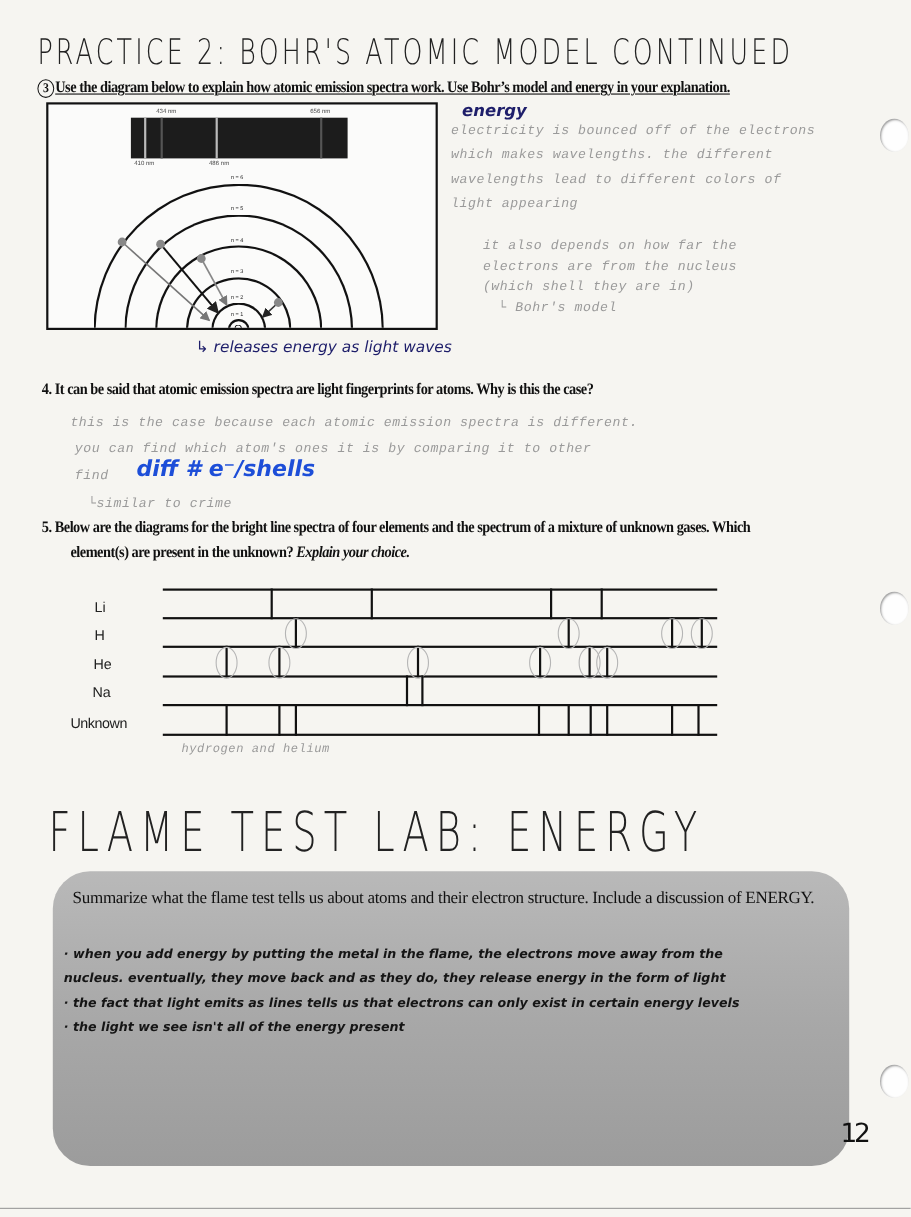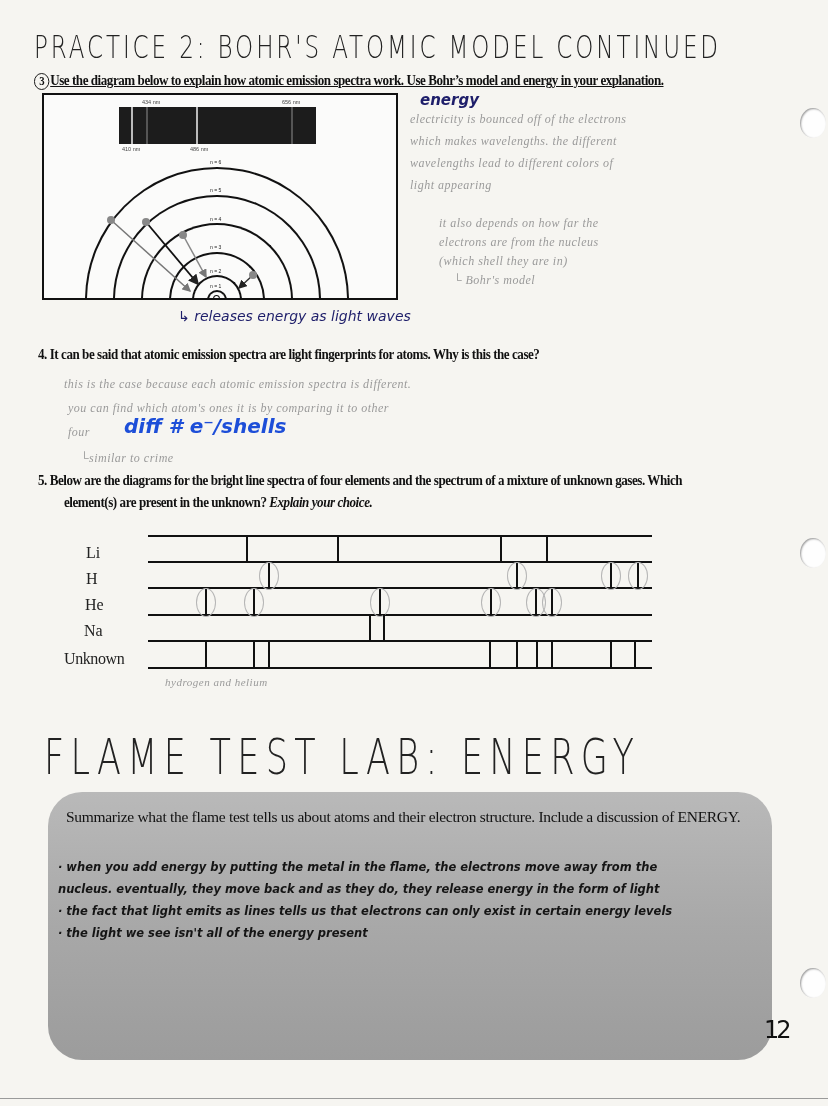--- a/index.html
+++ b/index.html
@@ -11,31 +11,31 @@
   }
   .abs { position:absolute; }
   .title {
     font-family:"DejaVu Sans", sans-serif;
     font-weight:300; letter-spacing:4px; transform:scaleX(0.72); transform-origin:left top;
     color:#222; white-space:nowrap;
   }
   .title1 { left:34px; top:28px; font-size:32px; }
   .title2 { left:44px; top:728px; font-size:50px; letter-spacing:9px; transform:scaleX(0.70);}
   .q { font-size:14.5px; font-weight:bold; letter-spacing:-0.5px; color:#111; white-space:nowrap; transform:scaleX(0.9); transform-origin:left top; }
-  .hand { font-family:Liberation Serif, serif; font-style:italic; color:#9a9a9a; font-size:12px; white-space:nowrap; letter-spacing:0.5px; }
+  .hand { font-family:Liberation Mono, monospace; font-style:italic; color:#9a9a9a; font-size:12px; white-space:nowrap; letter-spacing:0.5px; }
   .ink { color:#1e1e6a; font-family:"DejaVu Sans", sans-serif; font-style:italic; white-space:nowrap; }
   .dark-hand { font-family:"DejaVu Sans", sans-serif; font-style:italic; color:#151515; font-size:11.5px; white-space:nowrap;font-weight:bold; }
   .qnum-circle { display:inline-block; width:15px; height:15px; border:1.5px solid #111; border-radius:50%; text-align:center; line-height:15px; font-size:12px; margin-right:1px; }
   .diagram-box { left:42px; top:93px; width:352px; height:203px; border:2px solid #111; background:#fbfbfa; overflow:hidden; }
   .spec-bar { position:absolute; left:75px; top:12px; width:197px; height:37px; background:#1c1c1c; }
   .spec-line { position:absolute; top:0; width:2px; height:37px; background:#bbb; }
   .nm { position:absolute; font-size:5.5px; color:#444; font-family:"Liberation Sans", sans-serif; white-space:nowrap; }
   .orbit { position:absolute; border:2px solid #111; border-bottom:none; border-radius:50% 50% 0 0 / 100% 100% 0 0; }
   .olabel { position:absolute; font-size:5px; color:#222; font-family:"Liberation Sans", sans-serif; }
-  .row-label { position:absolute; font-size:16px; font-family:Liberation Serif, serif; color:#222; }
+  .row-label { position:absolute; font-size:13px; font-family:Liberation Sans, sans-serif; color:#222; }
   .spec-hline { position:absolute; left:148px; width:504px; height:2px; background:#111; }
   .spec-vline { position:absolute; width:2px; background:#111; }
   .circle-mark { position:absolute; border:1px solid #b5b5b5; border-radius:50%; }
   .summary-box {
     left:48px; top:792px; width:724px; height:268px;
     background:linear-gradient(180deg,#b9b9b9 0%,#a8a8a8 50%,#9c9c9c 100%);
     border-radius:34px; 
   }
   .summary-prompt { position:absolute; left:18px; top:14px; font-size:15.5px; color:#111; line-height:21px; width:680px; letter-spacing:-0.3px;}
   .summary-lines { position:absolute; left:10px; top:64px; }
@@ -112,21 +112,21 @@
   <div>electrons are from the nucleus</div>
   <div>(which shell they are in)</div>
   <div style="padding-left:14px;">└ Bohr's model</div>
 </div>
 <div class="abs ink" style="left:178px; top:308px; font-size:14px;">↳ releases energy as light waves</div>
 
 <div class="abs q" style="left:38px; top:346px;">4. It can be said that atomic emission spectra are light fingerprints for atoms. Why is this the case?</div>
 <div class="abs hand" style="left:64px; top:372px; line-height:24px;">
   <div>this is the case because each atomic emission spectra is different.</div>
   <div style="padding-left:4px;">you can find which atom's ones it is by comparing it to other</div>
-  <div style="padding-left:4px;"><span>four</span></div>
+  <div style="padding-left:4px;"><span>find</span></div>
 </div>
 <div class="abs ink" style="left:124px; top:414px; font-size:20px; font-weight:bold; color:#1d4ed8;">diff # e⁻/shells</div>
 <div class="abs hand" style="left:80px; top:451px;">└similar to crime</div>
 
 <div class="abs q" style="left:38px; top:472px;">5. Below are the diagrams for the bright line spectra of four elements and the spectrum of a mixture of unknown gases. Which</div>
 <div class="abs q" style="left:64px; top:494px;">
   <span>element(s) are present in the unknown?</span>
   <i>Explain your choice.</i>
 </div>
 

